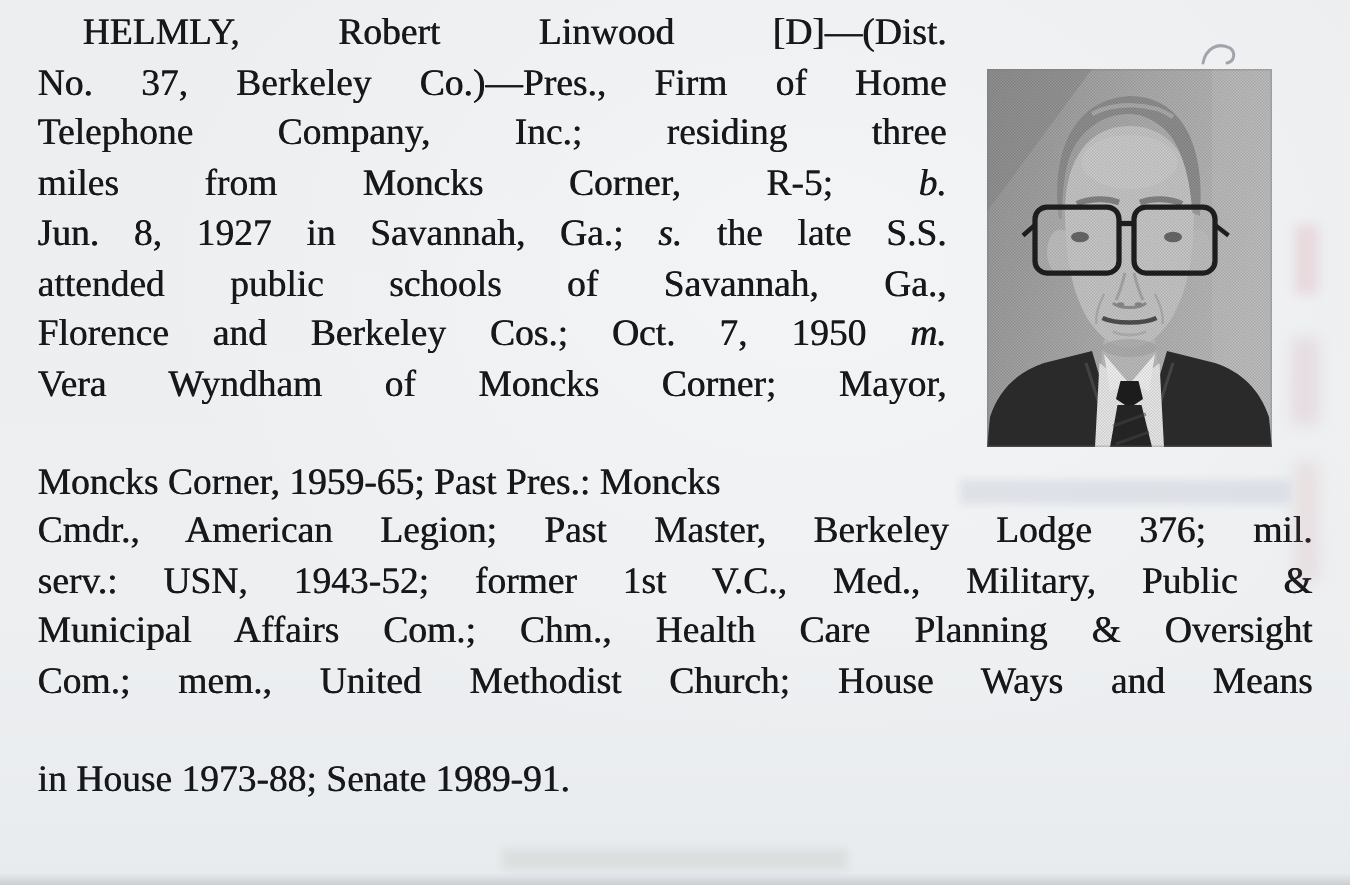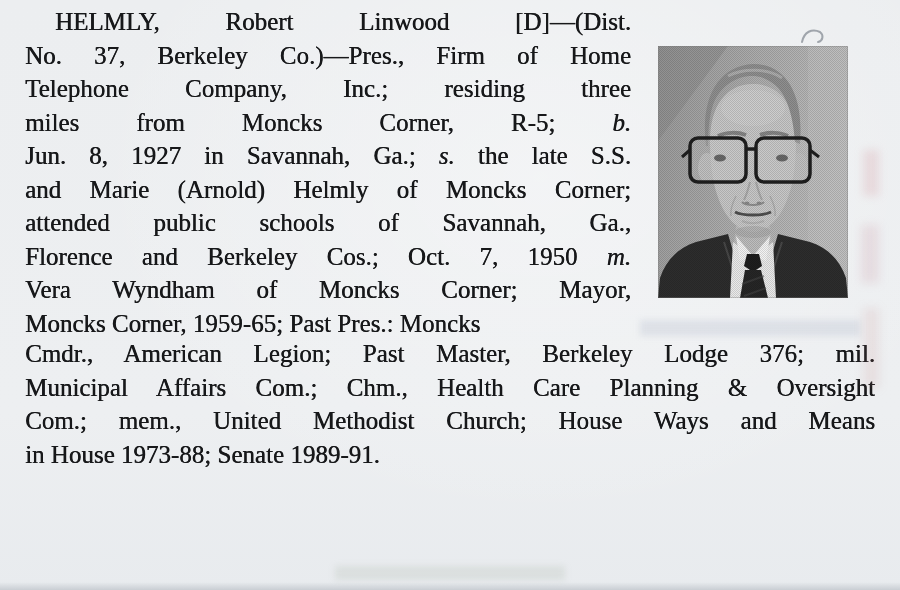--- a/index.html
+++ b/index.html
@@ -12,21 +12,21 @@
     color:#17181a;
   }
   .bio { position:absolute; }
   #narrow { left:25px; top:5px;  width:606px; }
   #wide   { left:25px; top:337px; width:850px; }
   .line {
     height:33.5px; line-height:33.5px; font-size:25px;
     text-align:justify; text-align-last:justify;
     overflow:hidden; text-shadow:0.4px 0 currentColor;
   }
-  .line.natural { text-align-last:left; }
+  .line.natural { text-align-last:left;margin-top:32px; }
   #narrow .line:first-child { text-indent:30px; }
   .it { font-style:italic; }
 
   .photo-wrap { position:absolute; left:658px; top:46px; width:190px; height:252px; }
   .photo-wrap svg { display:block; }
 
   .pen-mark { position:absolute; left:800px; top:26px; }
 
   .ghost { position:absolute; pointer-events:none; }
   .g-right1 { left:863px; top:150px; width:16px; height:46px; background:rgba(205,130,140,0.20); filter:blur(4px); }
@@ -41,28 +41,28 @@
 <body>
 
 <div class="page">
 
   <div class="bio" id="narrow">
       <div class="line"><span>HELMLY, Robert Linwood [D]—(Dist.</span></div>
       <div class="line"><span>No. 37, Berkeley Co.)—Pres., Firm of Home</span></div>
       <div class="line"><span>Telephone Company, Inc.; residing three</span></div>
       <div class="line"><span>miles from Moncks Corner, R-5; </span><span class="it">b.</span></div>
       <div class="line"><span>Jun. 8, 1927 in Savannah, Ga.; </span><span class="it">s.</span><span> the late S.S.</span></div>
-      <div class="line"><span>and Marie (Arnold) Helmly of Moncks Corner;</span></div>
       <div class="line"><span>attended public schools of Savannah, Ga.,</span></div>
       <div class="line"><span>Florence and Berkeley Cos.; Oct. 7, 1950 </span><span class="it">m.</span></div>
       <div class="line"><span>Vera Wyndham of Moncks Corner; Mayor,</span></div>
       <div class="line natural"><span>Moncks Corner, 1959-65; Past Pres.: Moncks</span></div>
     </div>
   <div class="bio" id="wide">
       <div class="line"><span>Cmdr., American Legion; Past Master, Berkeley Lodge 376; mil.</span></div>
+      <div class="line"><span>serv.: USN, 1943-52; former 1st V.C., Med., Military, Public &amp;</span></div>
       <div class="line"><span>Municipal Affairs Com.; Chm., Health Care Planning &amp; Oversight</span></div>
       <div class="line"><span>Com.; mem., United Methodist Church; House Ways and Means</span></div>
       <div class="line natural"><span>in House 1973-88; Senate 1989-91.</span></div>
     </div>
 
   <div class="photo-wrap">
     <svg width="190" height="252" viewBox="0 0 190 252">
       <defs>
         <linearGradient id="phbg" x1="0" y1="0" x2="1" y2="0.25">
           <stop offset="0" stop-color="#999999"></stop>

